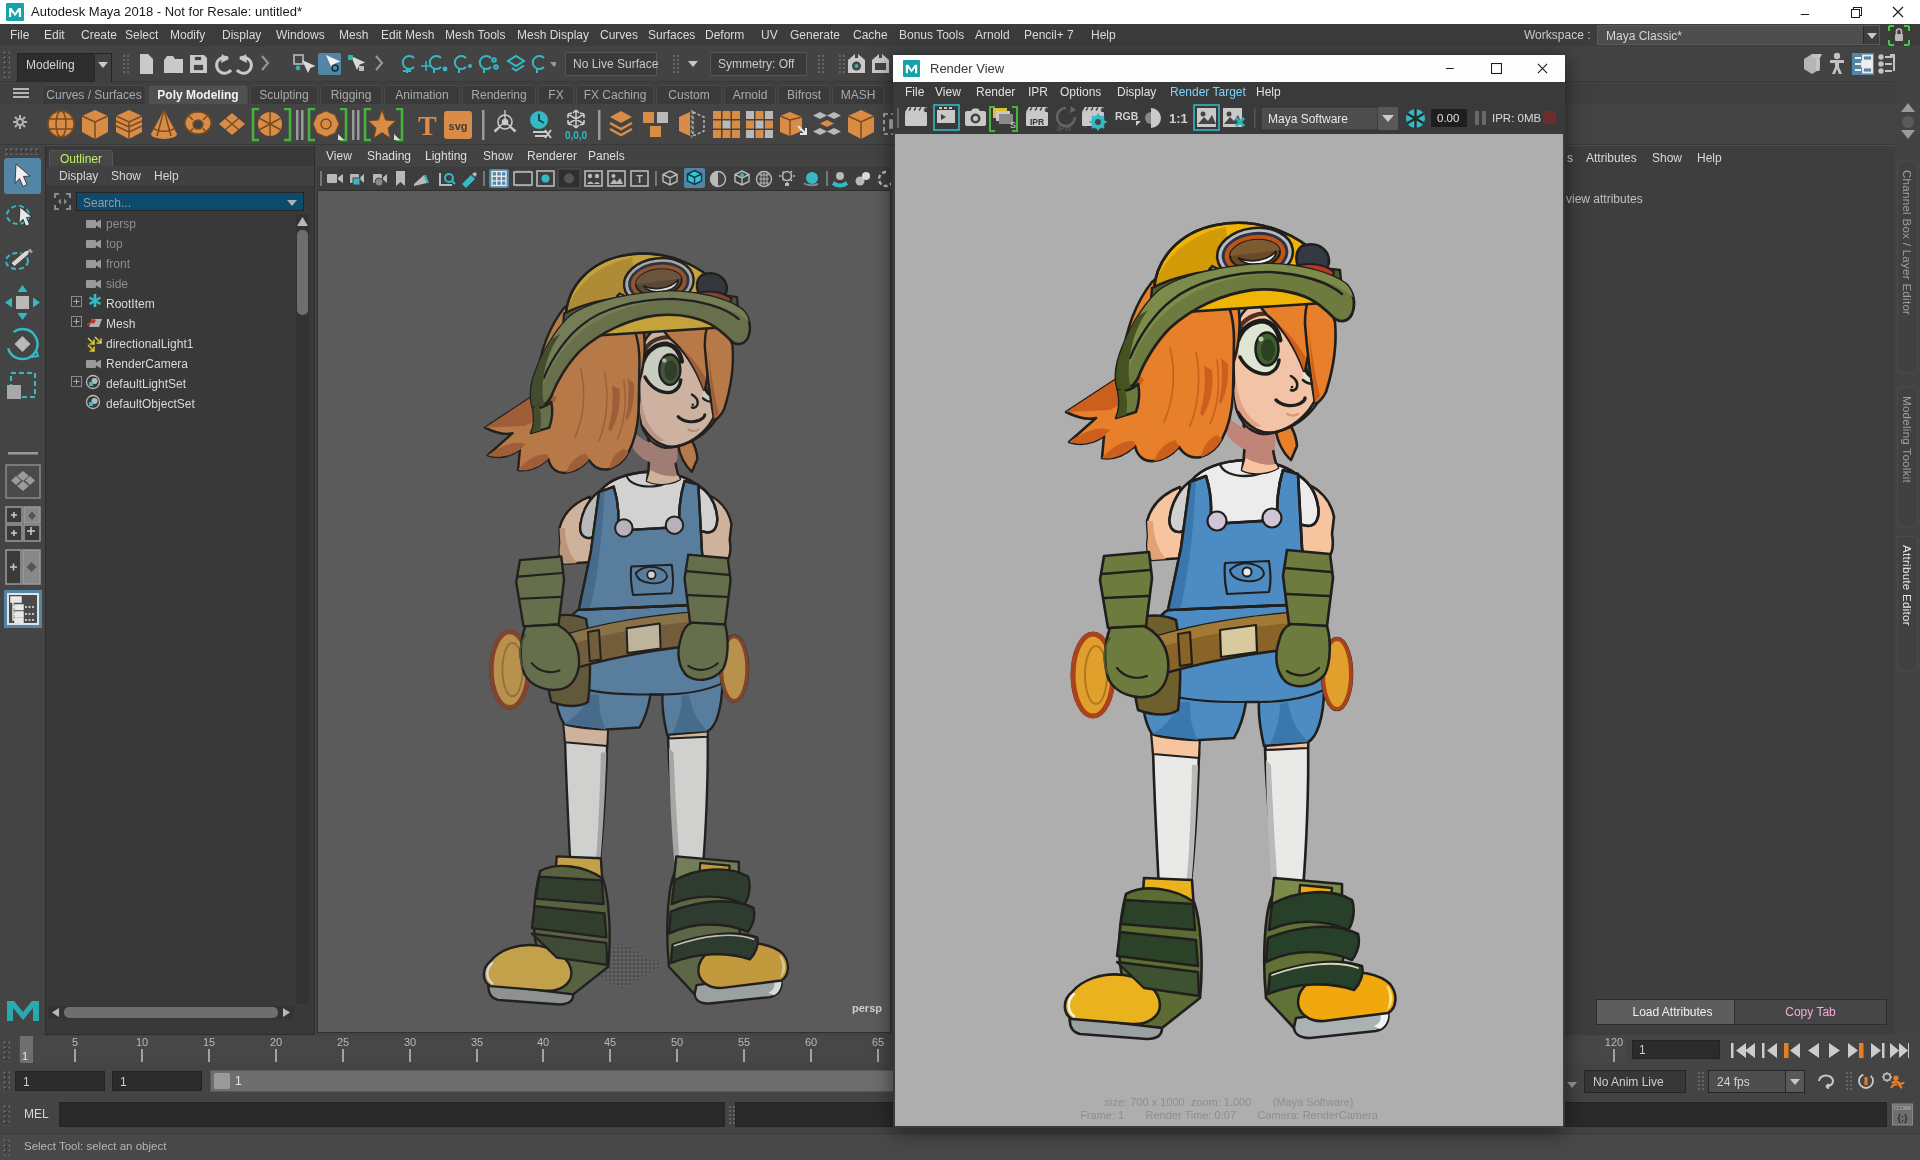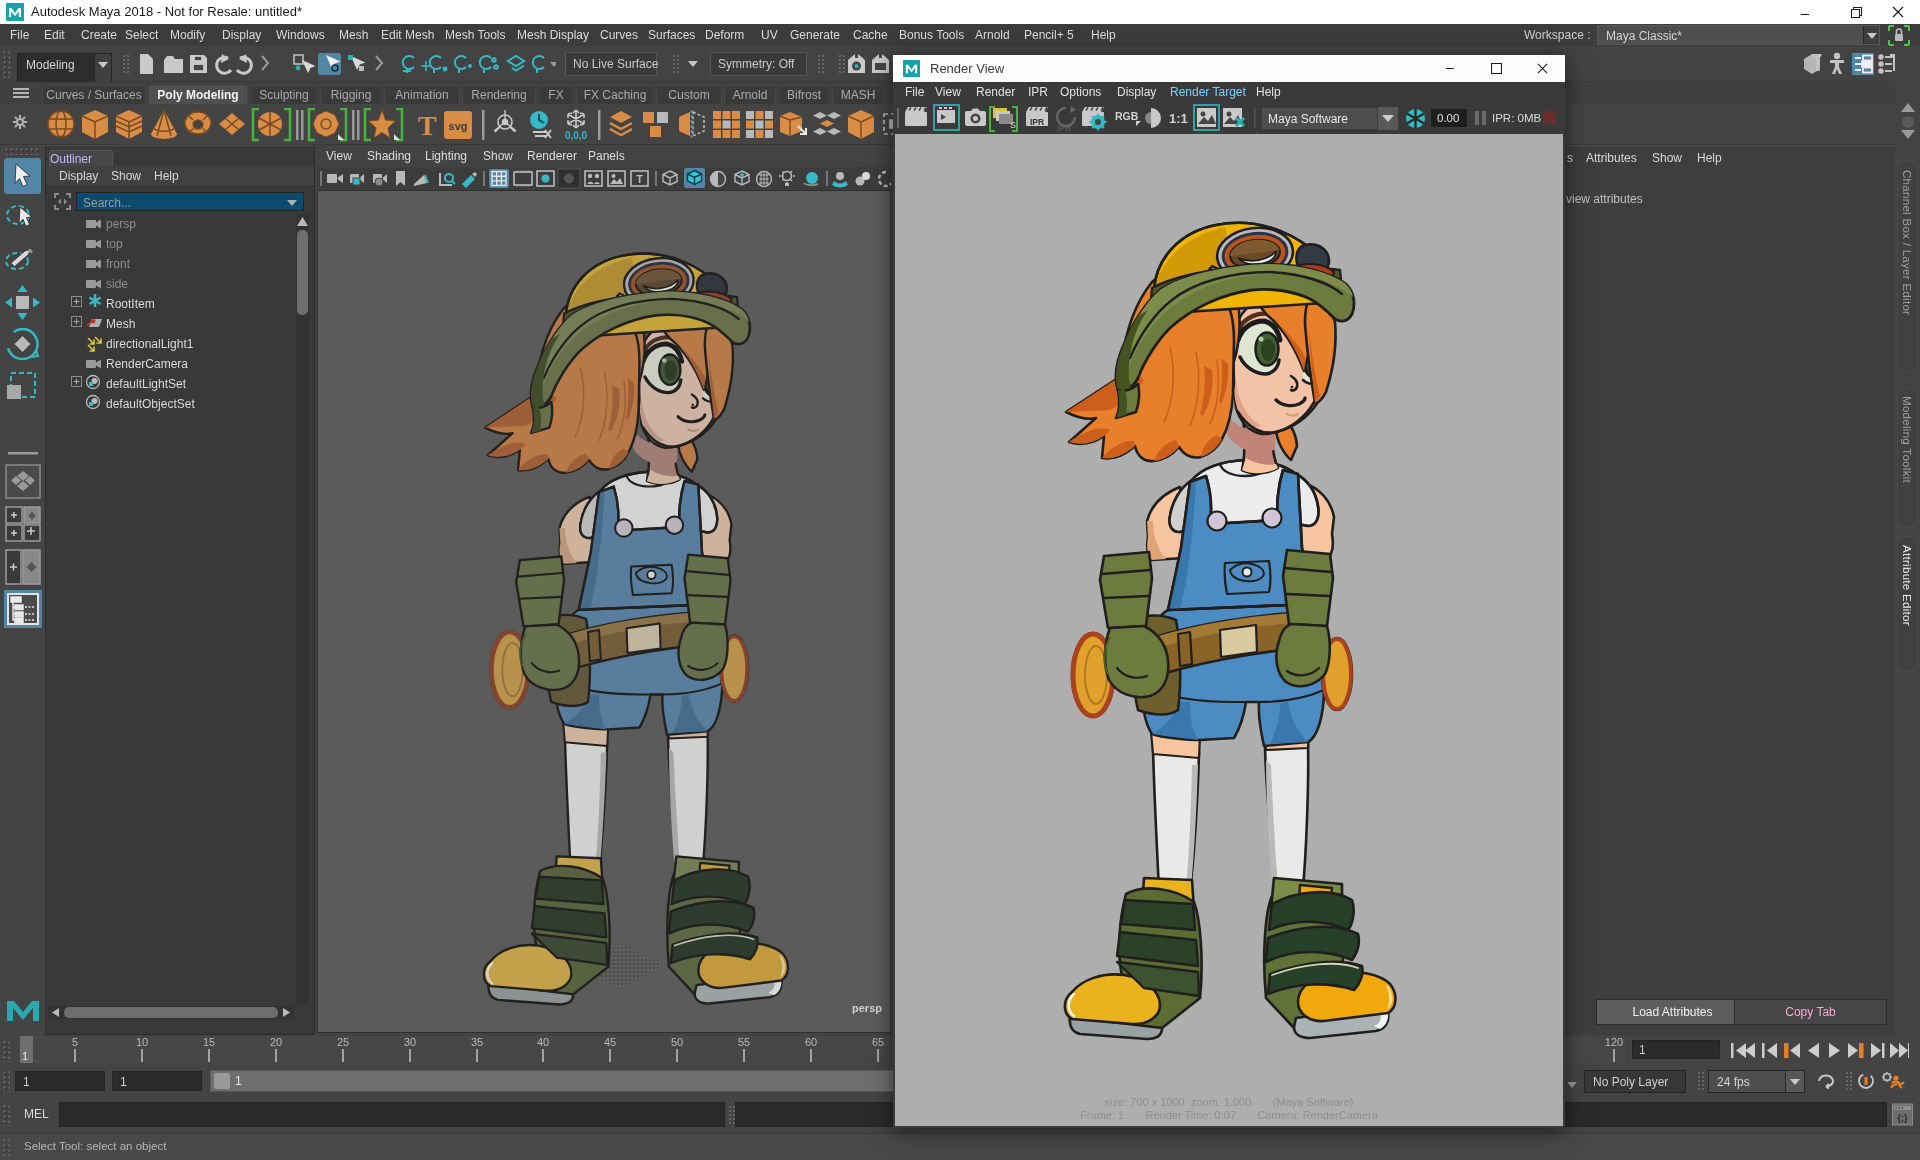--- a/index.html
+++ b/index.html
@@ -255,21 +255,21 @@
       <span style="left:445px">Mesh Tools</span>
       <span style="left:517px">Mesh Display</span>
       <span style="left:600px">Curves</span>
       <span style="left:648px">Surfaces</span>
       <span style="left:705px">Deform</span>
       <span style="left:761px">UV</span>
       <span style="left:790px">Generate</span>
       <span style="left:853px">Cache</span>
       <span style="left:899px">Bonus Tools</span>
       <span style="left:975px">Arnold</span>
-      <span style="left:1024px">Pencil+ 5</span>
+      <span style="left:1024px">Pencil+ 7</span>
       <span style="left:1091px">Help</span>
     <span style="left:1524px;color:#cccccc">Workspace :</span>
     <div class="dd" style="left:1597px;top:1px;width:283px;height:20px;background:#4e4e4e;border-color:#5a5a5a">
         <span style="position:absolute;left:8px;top:3px">Maya Classic*</span>
         <div class="arrowbox" style="background:#3e3e3e">
           <div class="tri-dn" style="left:3px;top:7px"></div>
         </div>
       </div>
     <svg class="abs" style="left:1888px;top:1px" width="22" height="21" viewBox="0 0 22 21">
         <path d="M1,1 L1,6 M1,1 L6,1 M21,1 L16,1 M21,1 L21,6 M1,20 L1,15 M1,20 L6,20 M21,20 L16,20 M21,20 L21,15" stroke="#44c944" stroke-width="2" fill="none"></path>
@@ -615,21 +615,21 @@
             <path d="M22,17 h9 M22,24 h9 M22,30 h9" stroke-dasharray="2 1.5"></path>
           </g>
         </g>
       <g transform="translate(2,838)">
           <path d="M2,26 L2,6 L9,6 L18,17 L27,6 L34,6 L34,26 L28,26 L28,13 L18,25 L8,13 L8,26 Z" fill="#2aa9b0"></path>
         </g>
     </svg>
   </div>
 
   <div class="abs" id="outliner">
-    <div class="abs" style="left:3px;top:4px;width:64px;height:16px;background:#474747;border:1px solid #555;border-bottom:none;border-radius:3px 3px 0 0;color:#c4b5fd;font-size:12px;line-height:16px">Outliner</div>
+    <div class="abs" style="left:3px;top:4px;width:64px;height:16px;background:#474747;border:1px solid #555;border-bottom:none;border-radius:3px 3px 0 0;color:#bef264;font-size:12px;text-align:center;line-height:16px">Outliner</div>
     <div class="abs" style="left:0;top:20px;width:268px;height:19px;background:#414141">
       <span style="position:absolute;left:13px;top:3px">Display</span>
       <span style="position:absolute;left:65px;top:3px">Show</span>
       <span style="position:absolute;left:108px;top:3px">Help</span>
     </div>
     <svg class="abs" style="left:8px;top:47px" width="17" height="17" viewBox="0 0 17 17">
         <path d="M1,5 V1 h4 M12,1 h4 v4 M16,12 v4 h-4 M5,16 H1 v-4" stroke="#8a8a8a" stroke-width="2" fill="none"></path>
         <path d="M4,8.5 l3,-3 v6 Z M13,8.5 l-3,-3 v6 Z" fill="#8a8a8a"></path>
       </svg>
     <div class="field" style="left:30px;top:46px;width:228px;height:19px;background:#0c4a6e">
@@ -957,21 +957,21 @@
       </div>
     <div class="field" style="left:112px;top:6px;width:90px;height:20px">
         <span style="position:absolute;left:7px;top:3px">1</span>
       </div>
     <div class="abs" style="left:210px;top:5px;width:1352px;height:22px;background:#6e6e6e;border:1px solid #585858">
       <div class="abs" style="left:3px;top:2px;width:16px;height:16px;background:#9a9a9a;border-radius:2px"></div>
       <span class="abs" style="left:24px;top:3px;color:#e8e8e8;font-size:12px">1</span>
     </div>
     <div class="tri-dn abs" style="left:1567px;top:17px;border-top-color:#9a9a9a"></div>
     <div class="field" style="left:1584px;top:5px;width:102px;height:23px;background:#373737">
-        <span style="position:absolute;left:8px;top:4px">No Poly Layer</span>
+        <span style="position:absolute;left:8px;top:4px">No Anim Live</span>
       </div>
     <div class="abs vgrip" style="left:1697px;top:6px;height:20px"></div>
     <div class="dd" style="left:1708px;top:5px;width:97px;height:23px;background:#4e4e4e">
         <span style="position:absolute;left:8px;top:4px">24 fps</span>
         <div class="arrowbox" style="width:19px;background:#585858">
           <div class="tri-dn" style="left:4px;top:8px"></div>
         </div>
       </div>
     <svg class="abs" style="left:1815px;top:8px" width="22" height="16" viewBox="0 0 22 16">
         <path d="M4,8 a7,5.5 0 1 1 7,5.5 M11,13.5 l3,-2.5 M11,13.5 l3,2" stroke="#c9c9c9" stroke-width="2" fill="none"></path>

